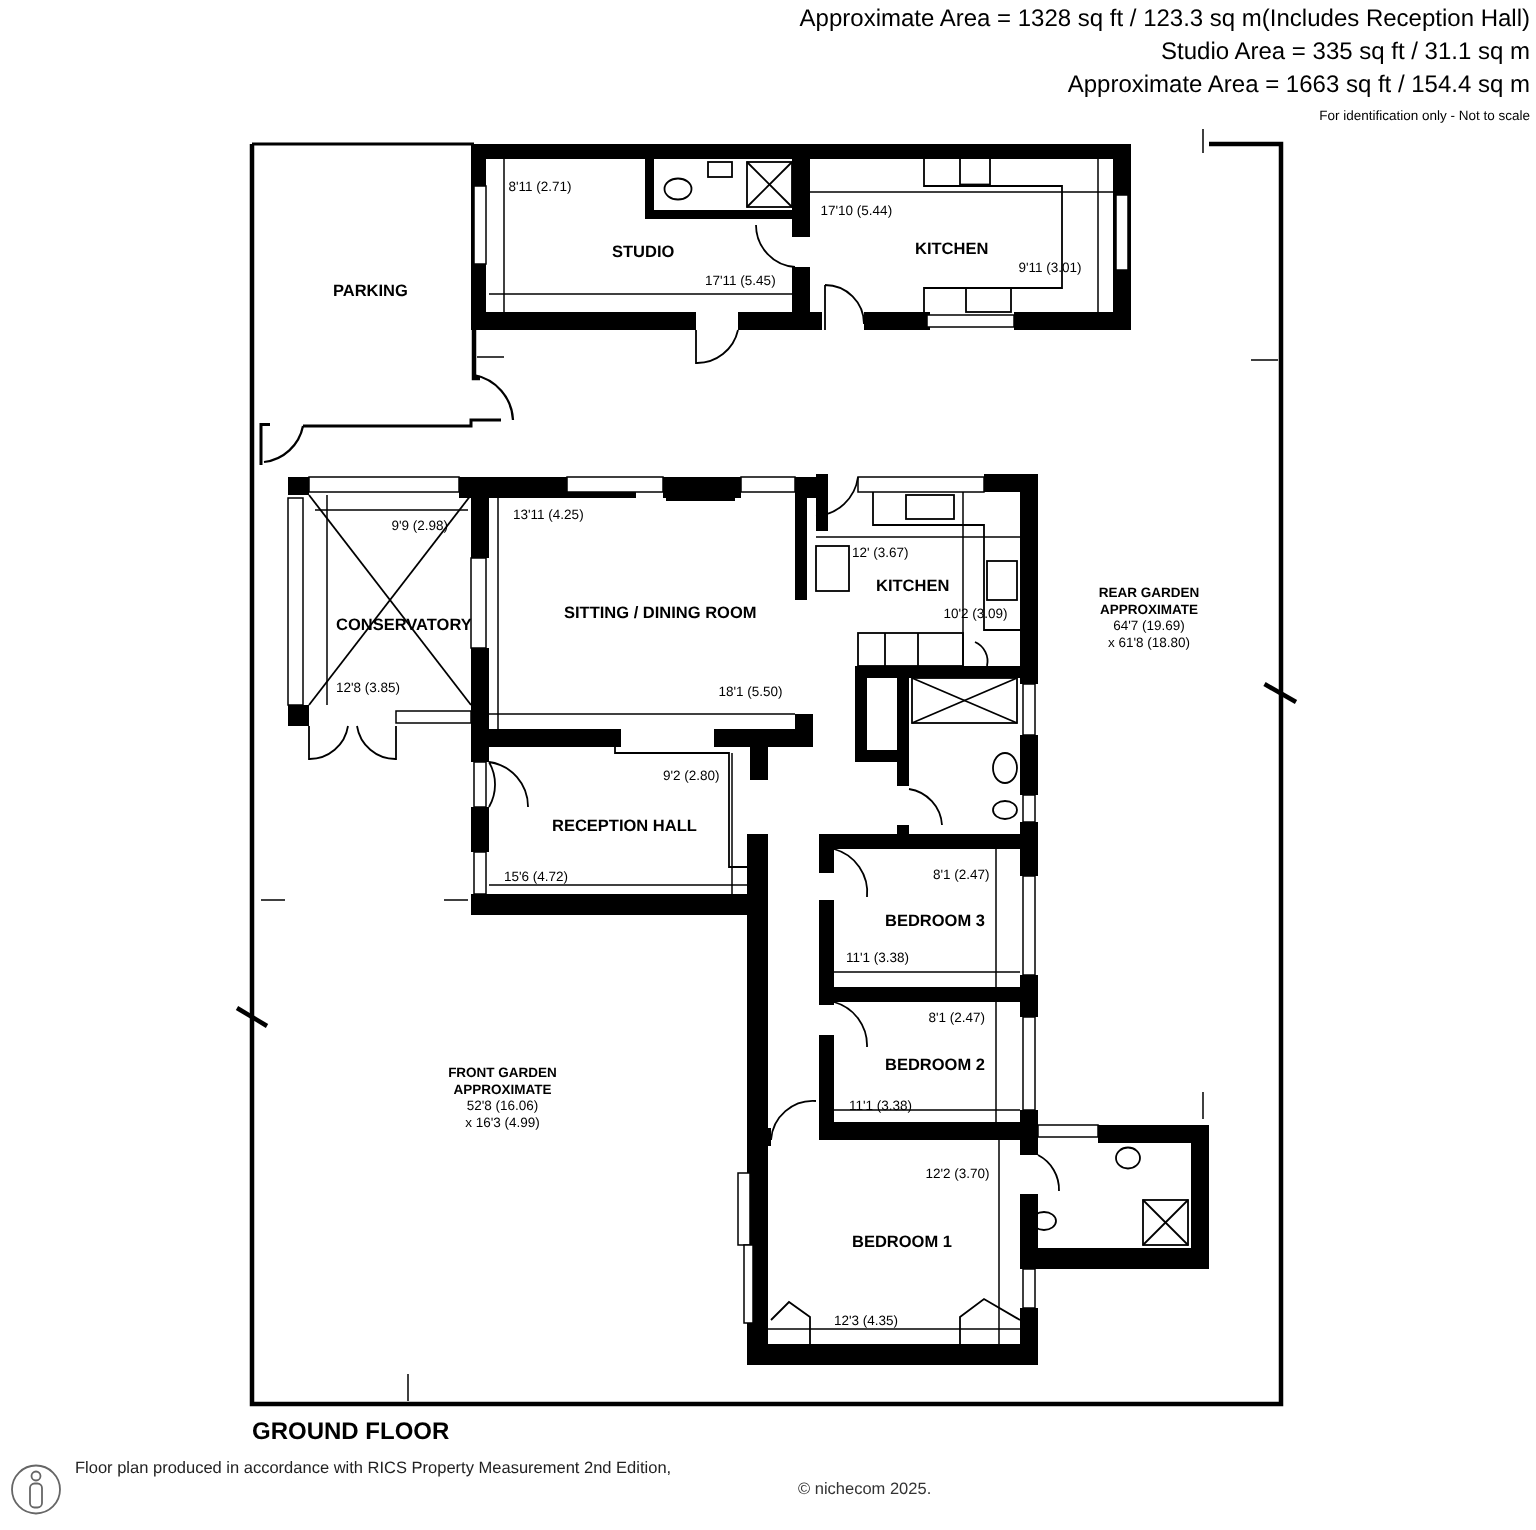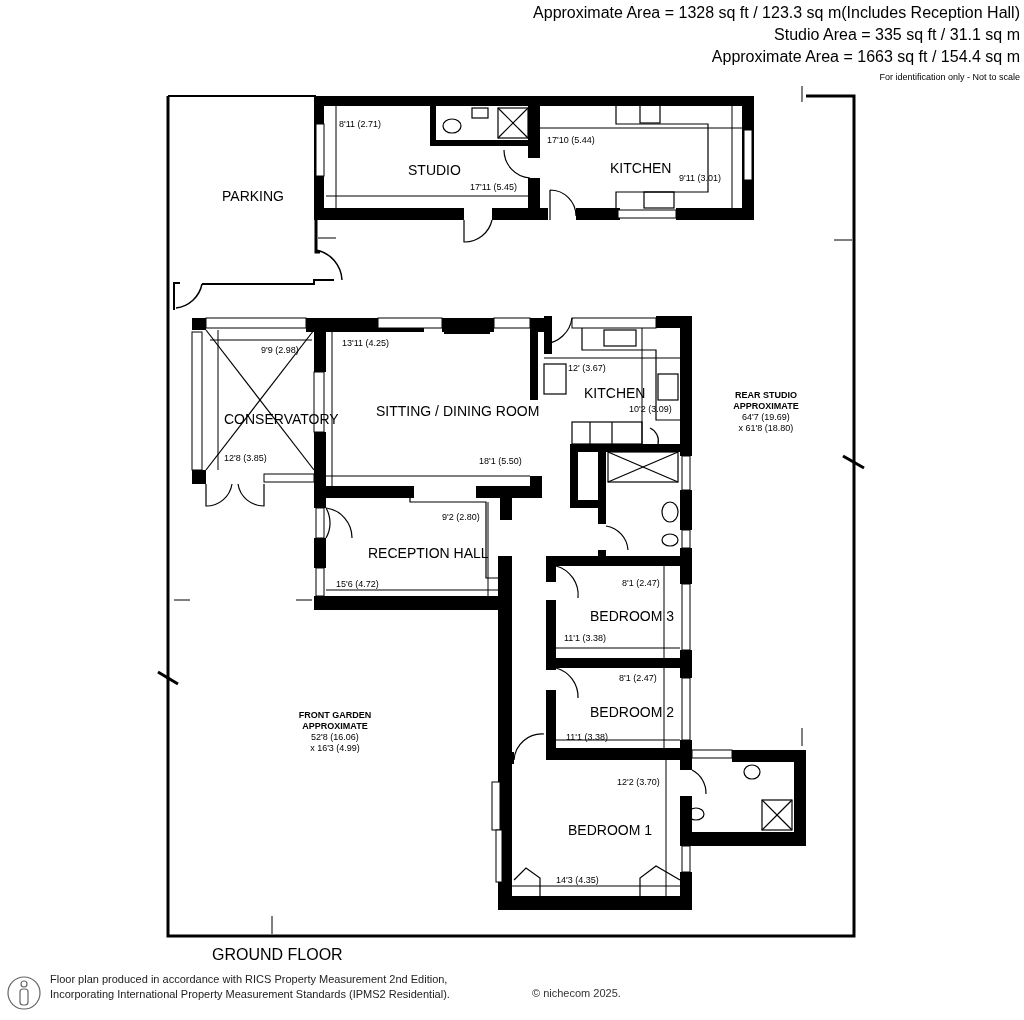--- a/index.html
+++ b/index.html
@@ -2,24 +2,24 @@
 <html><head>
   <meta charset="utf-8">
   <style>
     html, body { margin:0; padding:0; background:#ffffff; }
     body { width:1024px; height:1020px; position:relative; overflow:hidden;
            font-family:"Liberation Sans", sans-serif; color:#000; }
     .hdr { position:absolute; right:4px; text-align:left; font-size:16px; line-height:22px; }
     #h1 { top:2px; } #h2 { top:24px; } #h3 { top:46px; }
     #hnote { position:absolute; right:4px; top:72px; font-size:9px; }
     svg#plan { position:absolute; left:0; top:0; }
-    .lbl { position:absolute; font-size:14px; font-weight:normal; white-space:nowrap; }
+    .lbl { position:absolute; font-size:11px; font-weight:bold; white-space:nowrap; }
     .dim { position:absolute; font-size:9px; white-space:nowrap; }
     .gdim { position:absolute; font-size:9px; text-align:center; white-space:nowrap; line-height:11px; }
-    #floor-title { position:absolute; left:168px; top:946px; font-size:16px; font-weight:normal;margin-left:44px; }
+    #floor-title { position:absolute; left:168px; top:946px; font-size:16px; font-weight:bold; }
     #footer { position:absolute; left:50px; top:972px; font-size:11px; line-height:15px; color:#222; }
     #copy { position:absolute; left:532px; top:987px; font-size:11px; color:#333; }
   </style>
 </head>
 <body>
 
 <div class="hdr" id="h1">Approximate Area = 1328 sq ft / 123.3 sq m(Includes Reception Hall)</div>
 <div class="hdr" id="h2">Studio Area = 335 sq ft / 31.1 sq m</div>
 <div class="hdr" id="h3">Approximate Area = 1663 sq ft / 154.4 sq m</div>
 <div id="hnote">For identification only - Not to scale</div>
@@ -251,35 +251,34 @@
 <div class="lbl" style="left:590px;top:608px">BEDROOM 3</div>
 <div class="dim" style="left:622px;top:578px">8'1 (2.47)</div>
 <div class="dim" style="left:564px;top:633px">11'1 (3.38)</div>
 
 <div class="lbl" style="left:590px;top:704px">BEDROOM 2</div>
 <div class="dim" style="left:619px;top:673px">8'1 (2.47)</div>
 <div class="dim" style="left:566px;top:732px">11'1 (3.38)</div>
 
 <div class="lbl" style="left:568px;top:822px">BEDROOM 1</div>
 <div class="dim" style="left:617px;top:777px">12'2 (3.70)</div>
-<div class="dim" style="left:556px;top:875px">14'3 (4.35)</div>
+<div class="dim" style="left:556px;top:875px">12'3 (4.35)</div>
 
 <div class="gdim" style="left:726px;top:390px;width:80px">
-  <div style="font-weight:bold">REAR STUDIO</div>
+  <div style="font-weight:bold">REAR GARDEN</div>
   <div style="font-weight:bold">APPROXIMATE</div>
   <div>64'7 (19.69)</div>
   <div>x 61'8 (18.80)</div>
 </div>
 
 <div class="gdim" style="left:290px;top:710px;width:90px">
   <div style="font-weight:bold">FRONT GARDEN</div>
   <div style="font-weight:bold">APPROXIMATE</div>
   <div>52'8 (16.06)</div>
   <div>x 16'3 (4.99)</div>
 </div>
 
 <div id="floor-title">GROUND FLOOR</div>
 
 <div id="footer">
   <div>Floor plan produced in accordance with RICS Property Measurement 2nd Edition,</div>
-  <div>Incorporating International Property Measurement Standards (IPMS2 Residential).</div>
 </div>
 <div id="copy">© nichecom 2025.</div>
 
 </body></html>

